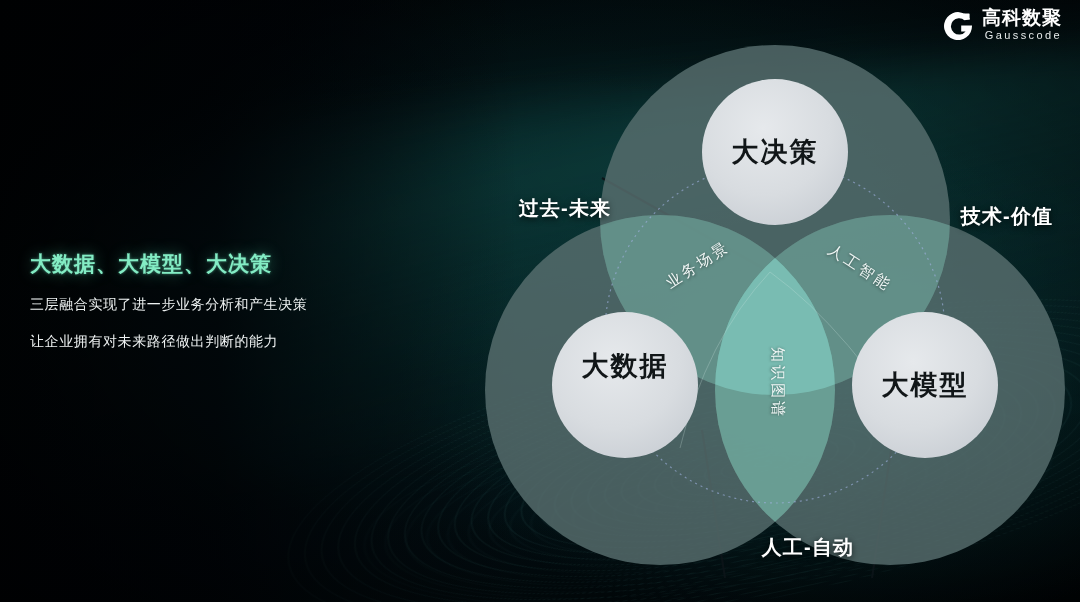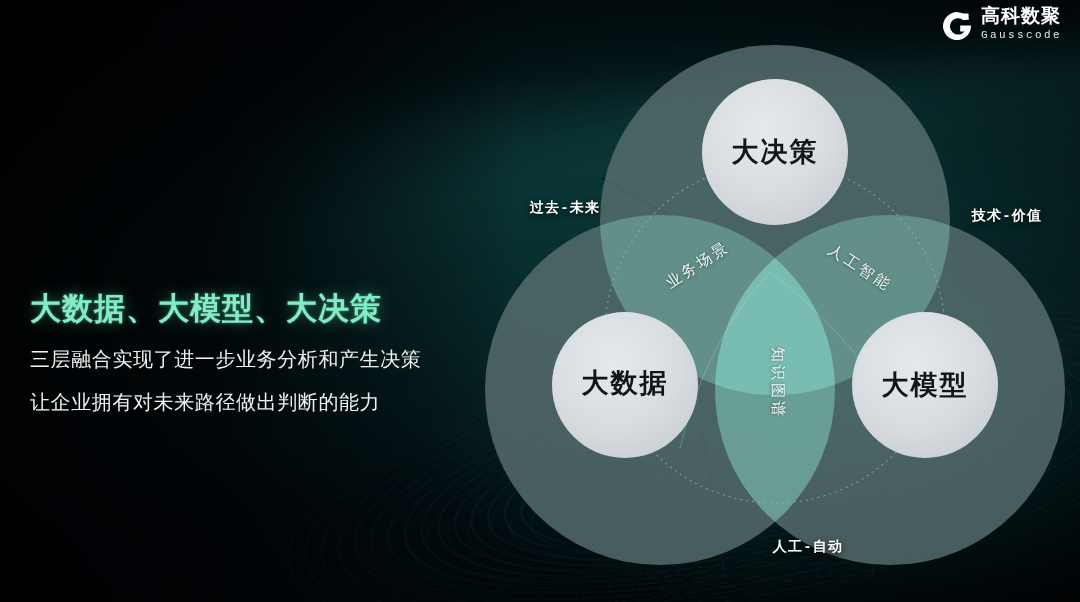--- a/index.html
+++ b/index.html
@@ -10,21 +10,20 @@
     background:#000305;
     position:relative;
   }
 
   
   #stage {
     position:absolute; inset:0;
     width:1080px; height:602px;
     overflow:hidden;
     background:#0f766e;
-    font-family:Liberation Mono, monospace;
   }
 
   
   .bg-base {
     position:absolute; inset:0;
     background:
       radial-gradient(ellipse 620px 340px at 78% 64%, rgba(12,74,72,0.85) 0%, rgba(6,40,42,0.55) 38%, rgba(2,14,18,0.0) 72%),
       radial-gradient(ellipse 900px 420px at 62% 30%, rgba(8,52,52,0.55) 0%, rgba(3,20,24,0.2) 55%, rgba(0,4,8,0) 80%),
       linear-gradient(168deg,#000204 0%, #01080b 28%, #031618 52%, #020e12 72%, #000305 100%);
   }
@@ -85,28 +84,27 @@
   .logo-en {
     font-size:11px; color:#e6eaea; letter-spacing:2.4px;
     margin-top:3px; font-weight:400;text-align:right;
   }
 
   
   #copy {
     position:absolute; left:30px; top:252px; width:430px; z-index:30;
   }
   #headline {
-    font-size:31px; font-weight:700; color:#83ecc4;
+    font-size:21px; font-weight:700; color:#83ecc4;
     letter-spacing:1px; line-height:1.15;
     text-shadow:0 0 16px rgba(90,220,175,0.45), 0 0 3px rgba(120,240,200,0.5);
     white-space:nowrap;
-    margin-top:41px;
   }
   .sub {
-    font-size:20px; color:#eef2f2; font-weight:400;
+    font-size:14px; color:#eef2f2; font-weight:400;
     letter-spacing:0.6px; line-height:1.1;
   }
   .sub1 { margin-top:21px; }
   .sub2 { margin-top:21px; }
 
   
   #venn {
     position:absolute; left:470px; top:0;
     width:610px; height:464px; z-index:20;
   }
@@ -121,21 +119,21 @@
   }
   .ov-label {
     position:absolute;
     font-size:15px; color:#f2f8f7; font-weight:400;
     letter-spacing:3px; white-space:nowrap;
     text-shadow:0 1px 3px rgba(0,0,0,0.45);
     transform-origin:50% 50%;
   }
   .axis-label {
     position:absolute;
-    font-size:14px; font-weight:700; color:#ffffff;
+    font-size:20px; font-weight:700; color:#ffffff;
     letter-spacing:1.2px; white-space:nowrap;
     text-shadow:0 2px 6px rgba(0,0,0,0.8);
     transform:translate(-50%,-50%);
     z-index:35;
   }
 </style>
 </head>
 <body>
 
 <div id="stage">
@@ -230,21 +228,21 @@
       </g>
 
       <g>
         <circle cx="305" cy="152" r="73" fill="url(#discGrad)"></circle>
         <circle cx="155" cy="385" r="73" fill="url(#discGrad)"></circle>
         <circle cx="455" cy="385" r="73" fill="url(#discGrad)"></circle>
       </g>
     </svg>
 
     <div class="node-label" style="left:305px; top:152px;">大决策</div>
-    <div class="node-label" style="left:155px; top:383px;">大数据</div>
+    <div class="node-label" style="left:155px; top:366px;">大数据</div>
     <div class="node-label" style="left:455px; top:385px;text-align:center;">大模型</div>
 
     <div class="ov-label" style="left:228px; top:265px; transform:translate(-50%,-50%) rotate(-33deg);">业务场景</div>
     <div class="ov-label" style="left:390px; top:268px; transform:translate(-50%,-50%) rotate(33deg);">人工智能</div>
     <div class="ov-label" style="left:307px; top:383px; transform:translate(-50%,-50%) rotate(90deg);">知识图谱</div>
 
     <div class="axis-label" style="left:95px; top:208px;">过去-未来</div>
     <div class="axis-label" style="left:537px; top:216px;">技术-价值</div>
     <div class="axis-label" style="left:338px; top:547px;">人工-自动</div>
   </div>

